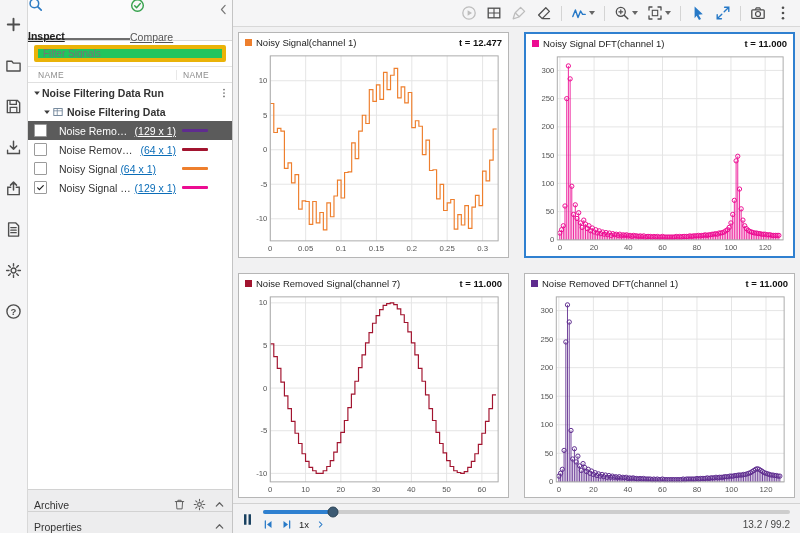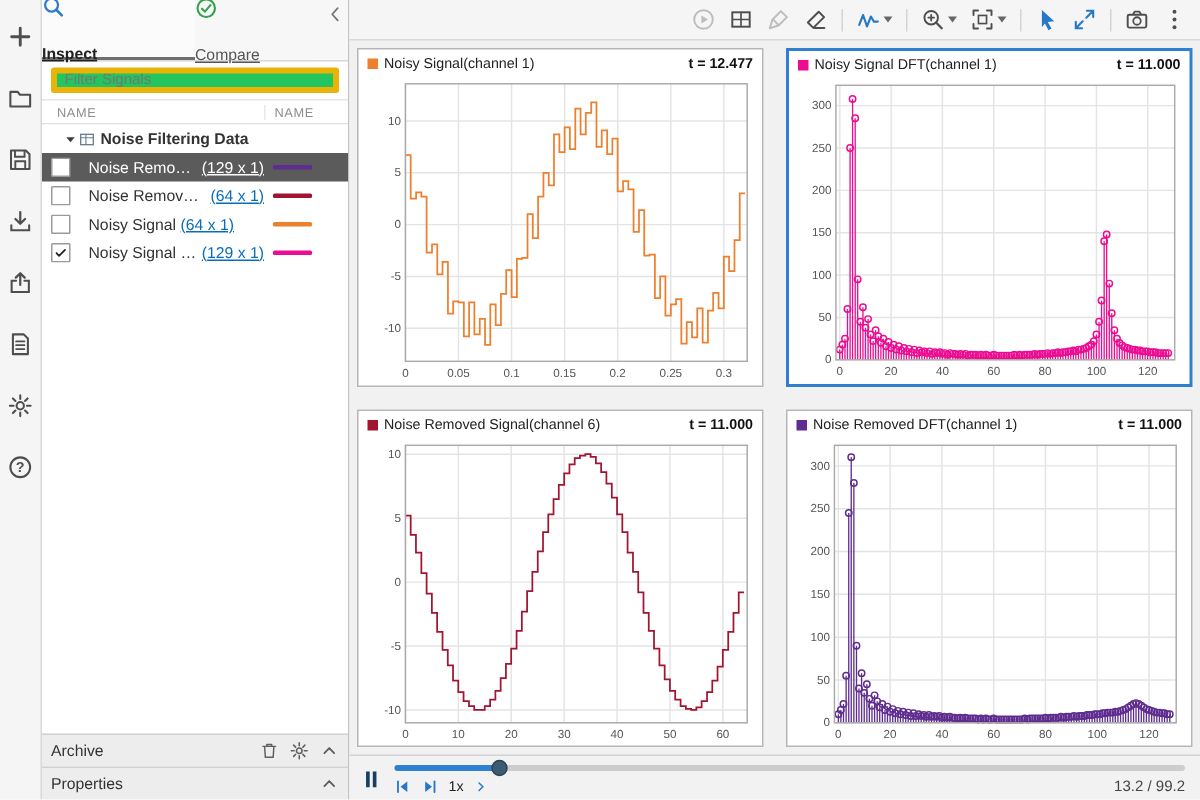--- a/index.html
+++ b/index.html
@@ -36,21 +36,21 @@
   .cb{width:11px;height:11px;flex:none;border:1px solid #9b9b9b;background:#fff;border-radius:1px;margin-left:6px;display:flex;align-items:center;justify-content:center;}
   .cb svg{width:9px;height:9px;display:block;}
   .lbl{overflow:hidden;text-overflow:ellipsis;}
   .sig .lbl{margin-left:12px;}
   .dims{color:#0b6db8;text-decoration:underline;margin-left:3px;flex:none;}
   .swatch{width:26px;height:3px;border-radius:1px;flex:none;}
   .kebab{width:12px;height:14px;margin-left:auto;margin-right:2px;color:#6e6e6e;flex:none;}
   .kebab svg{width:100%;height:100%;display:block;}
   .trow.selected{background:#5b5b5b;color:#fff;}
   .trow.selected .dims{color:#fff;}
-  .bar{height:21px;flex:none;background:#ededee;border-top:1px solid #d2d2d2;display:flex;align-items:center;padding:0 6px;font-size:10.5px;color:#333;gap:7px;cursor:pointer;}
+  .bar{height:21px;flex:none;background:#ededee;border-top:1px solid #d2d2d2;display:flex;align-items:flex-end;padding:0 6px;font-size:10.5px;color:#333;gap:7px;cursor:pointer;}
   .bar .sp{flex:1;}
   .bicon{width:13px;height:13px;color:#5f5f5f;}
   .bicon svg{width:100%;height:100%;display:block;}
   
   .main{flex:1;display:flex;flex-direction:column;background:#f1f1f2;min-width:0;}
   .toolbar{height:26px;flex:none;background:#f5f5f6;border-bottom:1px solid #d8d8d8;display:flex;align-items:center;justify-content:flex-end;gap:9px;padding:0 9px;}
   .sep{width:1px;height:15px;background:#d4d4d4;flex:none;}
   .titem{display:flex;align-items:center;gap:2px;color:#4e4e4e;cursor:pointer;}
   .titem.disabled{color:#bdbdbd;}
   .titem.accent{color:#2779c7;}
@@ -163,20 +163,39 @@
           </svg></span>
     </div>
     <div class="filter-row">
       <input class="filter" type="text" placeholder="Filter Signals" style="">
     </div>
     <div class="grid-head">
       <div class="c1">NAME</div>
       <div class="c2">NAME</div>
     </div>
     <div class="tree" id="tree">
+        <div class="trow group">
+          <div class="main-c" style="padding-left: 4px;">
+            <span class="caret">
+              <svg viewBox="0 0 16 16" aria-hidden="true">
+                <path d="M3.5 5.5h9L8 11z" fill="currentColor"></path>
+              </svg>
+            </span>
+            <span class="lbl">Noise Filtering Data Run</span>
+          </div>
+          <div class="line-c">
+            <span class="kebab">
+              <svg viewBox="0 0 16 16" aria-hidden="true">
+                <circle cx="8" cy="3.4" r="1.15" fill="currentColor"></circle>
+                <circle cx="8" cy="8" r="1.15" fill="currentColor"></circle>
+                <circle cx="8" cy="12.6" r="1.15" fill="currentColor"></circle>
+              </svg>
+            </span>
+          </div>
+        </div>
         <div class="trow group">
           <div class="main-c" style="padding-left: 14px;">
             <span class="caret">
               <svg viewBox="0 0 16 16" aria-hidden="true">
                 <path d="M3.5 5.5h9L8 11z" fill="currentColor"></path>
               </svg>
             </span>
             <span class="node-ic">
               <svg viewBox="0 0 16 16" aria-hidden="true">
                 <rect x="2.4" y="3.4" width="11.2" height="9.2" stroke="currentColor" fill="none" stroke-width="1.2"></rect>
@@ -695,21 +714,21 @@
               <text x="26" y="108.46296296296298" text-anchor="end" font-size="8" fill="#555">150</text>
               <text x="26" y="79.4506172839506" text-anchor="end" font-size="8" fill="#555">200</text>
               <text x="26" y="50.43827160493827" text-anchor="end" font-size="8" fill="#555">250</text>
               <text x="26" y="21.425925925925924" text-anchor="end" font-size="8" fill="#555">300</text>
             </svg>
           </div>
         </div>
         <div class="panel">
           <div class="phead">
             <span class="sw" style="background: rgb(162, 20, 47);"></span>
-            <span class="ttl">Noise Removed Signal(channel 6)</span>
+            <span class="ttl">Noise Removed Signal(channel 7)</span>
             <span class="tval">t = 11.000</span>
           </div>
           <div class="pbody">
             <svg viewBox="0 0 270 209">
               <rect x="29" y="5" width="234" height="190" fill="#ffffff"></rect>
               <line x1="29" y1="5" x2="29" y2="195" stroke="#e4e4e4" stroke-width="1"></line>
               <line x1="65.22291021671828" y1="5" x2="65.22291021671828" y2="195" stroke="#e4e4e4" stroke-width="1"></line>
               <line x1="101.44582043343654" y1="5" x2="101.44582043343654" y2="195" stroke="#e4e4e4" stroke-width="1"></line>
               <line x1="137.6687306501548" y1="5" x2="137.6687306501548" y2="195" stroke="#e4e4e4" stroke-width="1"></line>
               <line x1="173.89164086687308" y1="5" x2="173.89164086687308" y2="195" stroke="#e4e4e4" stroke-width="1"></line>

